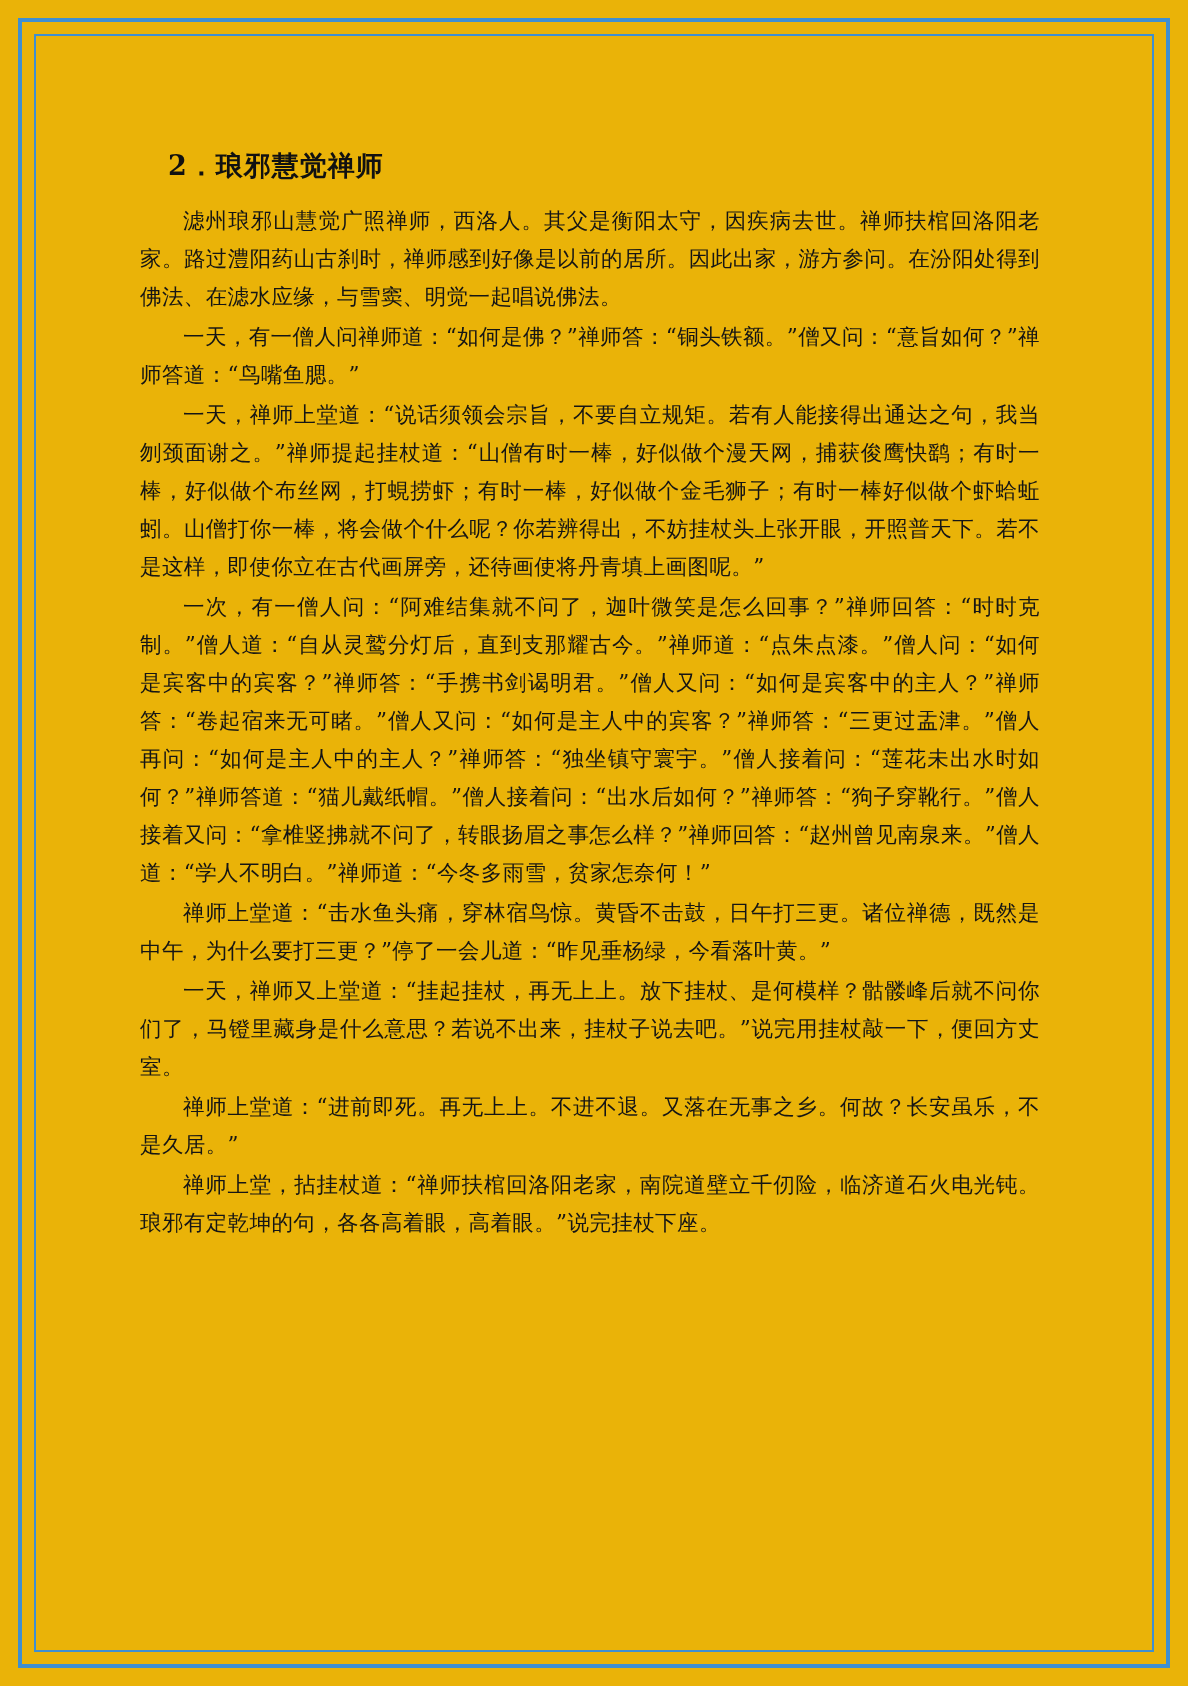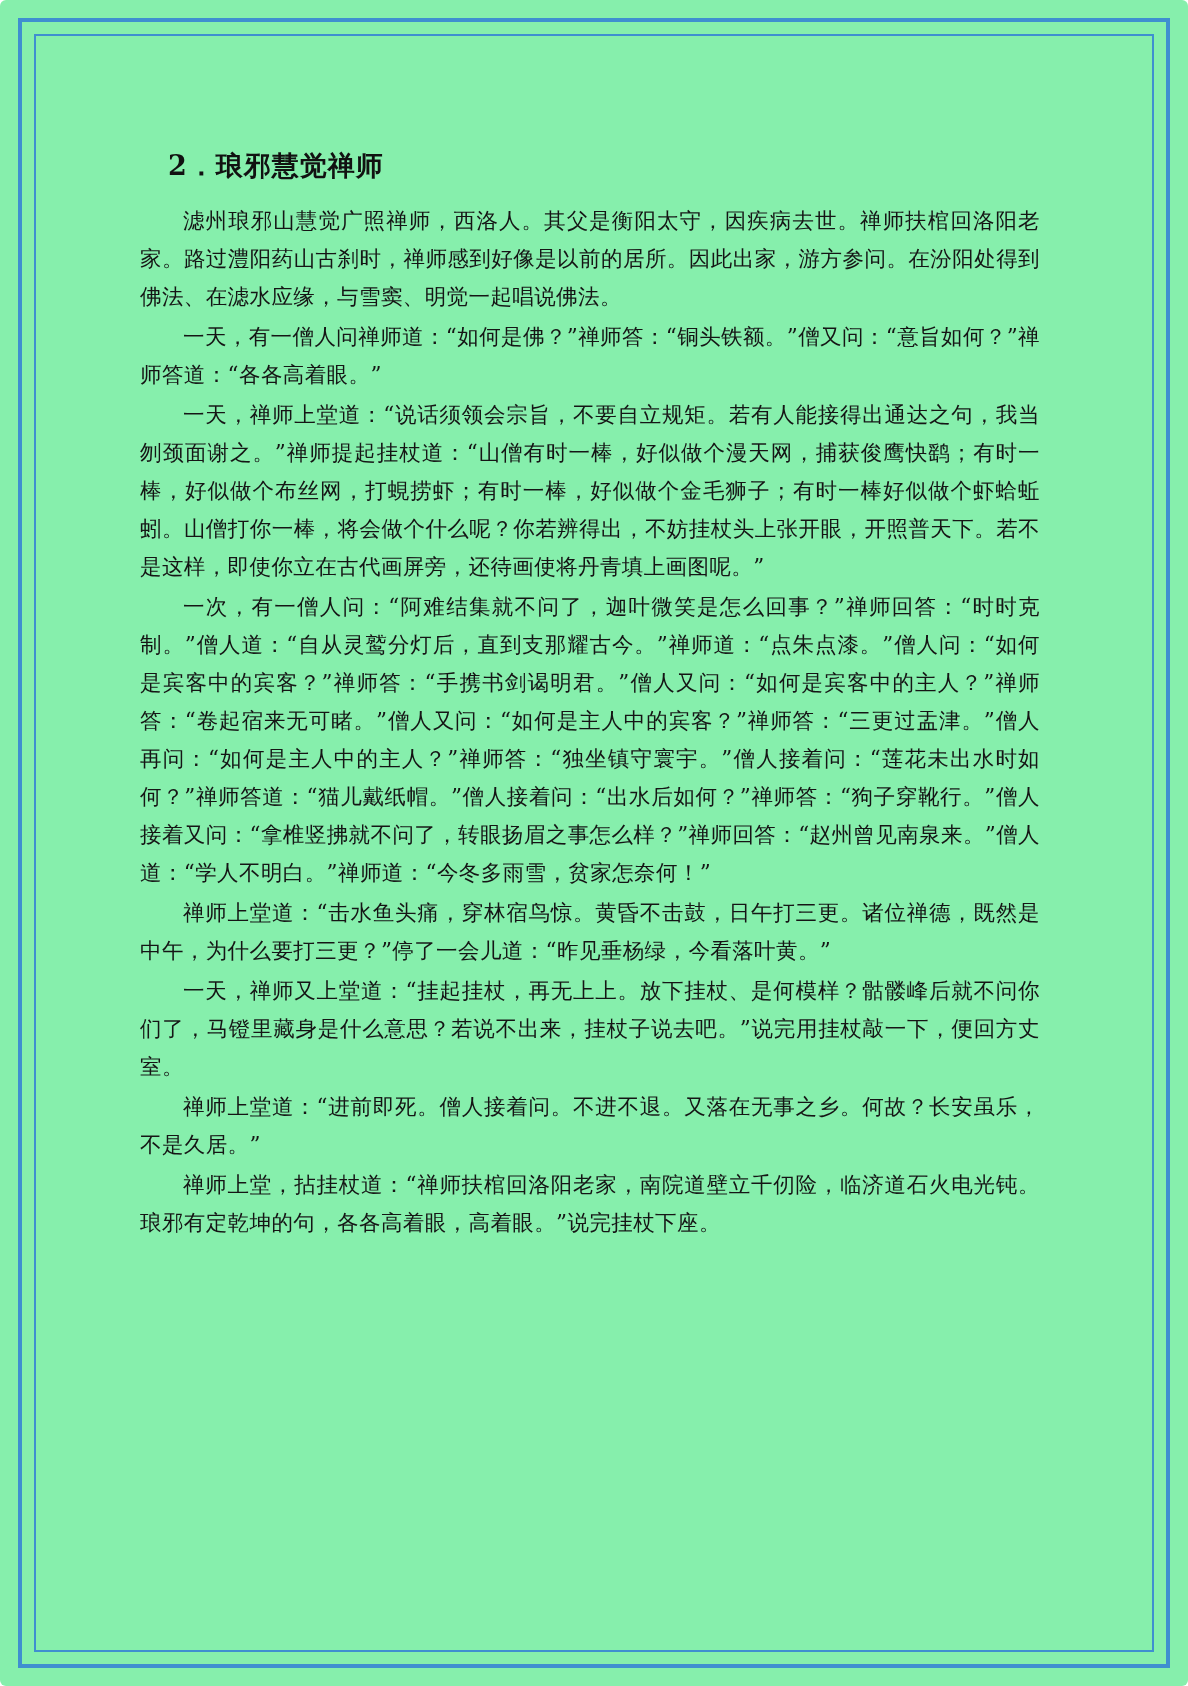--- a/index.html
+++ b/index.html
@@ -10,23 +10,22 @@
   body {
     width: 1188px;
     height: 1686px;
     font-family: "DejaVu Serif", "Liberation Serif", serif;
     overflow: hidden;
   }
   .page {
     position: relative;
     width: 1188px;
     height: 1686px;
-    background: #86efac;
+    background: #eab308;
     box-sizing: border-box;
-    border-radius: 6px;
   }
   
   .frame-outer {
     position: absolute;
     left: 18px;
     top: 18px;
     right: 18px;
     bottom: 18px;
     border: 4px solid #3f8fd0;
     box-sizing: border-box;
@@ -72,21 +71,21 @@
 <body>
 
 <div class="page">
   <div class="frame-outer"></div>
   <div class="frame-inner"></div>
 
   <div class="content">
     <h1 class="doc-title">2．琅邪慧觉禅师</h1>
 
     <p class="para">滤州琅邪山慧觉广照禅师，西洛人。其父是衡阳太守，因疾病去世。禅师扶棺回洛阳老家。路过澧阳药山古刹时，禅师感到好像是以前的居所。因此出家，游方参问。在汾阳处得到佛法、在滤水应缘，与雪窦、明觉一起唱说佛法。</p>
-    <p class="para">一天，有一僧人问禅师道：“如何是佛？”禅师答：“铜头铁额。”僧又问：“意旨如何？”禅师答道：“各各高着眼。”</p>
+    <p class="para">一天，有一僧人问禅师道：“如何是佛？”禅师答：“铜头铁额。”僧又问：“意旨如何？”禅师答道：“鸟嘴鱼腮。”</p>
     <p class="para">一天，禅师上堂道：“说话须领会宗旨，不要自立规矩。若有人能接得出通达之句，我当刎颈面谢之。”禅师提起挂杖道：“山僧有时一棒，好似做个漫天网，捕获俊鹰快鹞；有时一棒，好似做个布丝网，打蜆捞虾；有时一棒，好似做个金毛狮子；有时一棒好似做个虾蛤蚯蚓。山僧打你一棒，将会做个什么呢？你若辨得出，不妨挂杖头上张开眼，开照普天下。若不是这样，即使你立在古代画屏旁，还待画使将丹青填上画图呢。”</p>
     <p class="para">一次，有一僧人问：“阿难结集就不问了，迦叶微笑是怎么回事？”禅师回答：“时时克制。”僧人道：“自从灵鹫分灯后，直到支那耀古今。”禅师道：“点朱点漆。”僧人问：“如何是宾客中的宾客？”禅师答：“手携书剑谒明君。”僧人又问：“如何是宾客中的主人？”禅师答：“卷起宿来无可睹。”僧人又问：“如何是主人中的宾客？”禅师答：“三更过盂津。”僧人再问：“如何是主人中的主人？”禅师答：“独坐镇守寰宇。”僧人接着问：“莲花未出水时如何？”禅师答道：“猫儿戴纸帽。”僧人接着问：“出水后如何？”禅师答：“狗子穿靴行。”僧人接着又问：“拿椎竖拂就不问了，转眼扬眉之事怎么样？”禅师回答：“赵州曾见南泉来。”僧人道：“学人不明白。”禅师道：“今冬多雨雪，贫家怎奈何！”</p>
     <p class="para">禅师上堂道：“击水鱼头痛，穿林宿鸟惊。黄昏不击鼓，日午打三更。诸位禅德，既然是中午，为什么要打三更？”停了一会儿道：“昨见垂杨绿，今看落叶黄。”</p>
     <p class="para">一天，禅师又上堂道：“挂起挂杖，再无上上。放下挂杖、是何模样？骷髅峰后就不问你们了，马镫里藏身是什么意思？若说不出来，挂杖子说去吧。”说完用挂杖敲一下，便回方丈室。</p>
-    <p class="para">禅师上堂道：“进前即死。僧人接着问。不进不退。又落在无事之乡。何故？长安虽乐，不是久居。”</p>
+    <p class="para">禅师上堂道：“进前即死。再无上上。不进不退。又落在无事之乡。何故？长安虽乐，不是久居。”</p>
     <p class="para">禅师上堂，拈挂杖道：“禅师扶棺回洛阳老家，南院道壁立千仞险，临济道石火电光钝。琅邪有定乾坤的句，各各高着眼，高着眼。”说完挂杖下座。</p>
   </div>
 </div>
 
 </body></html>

